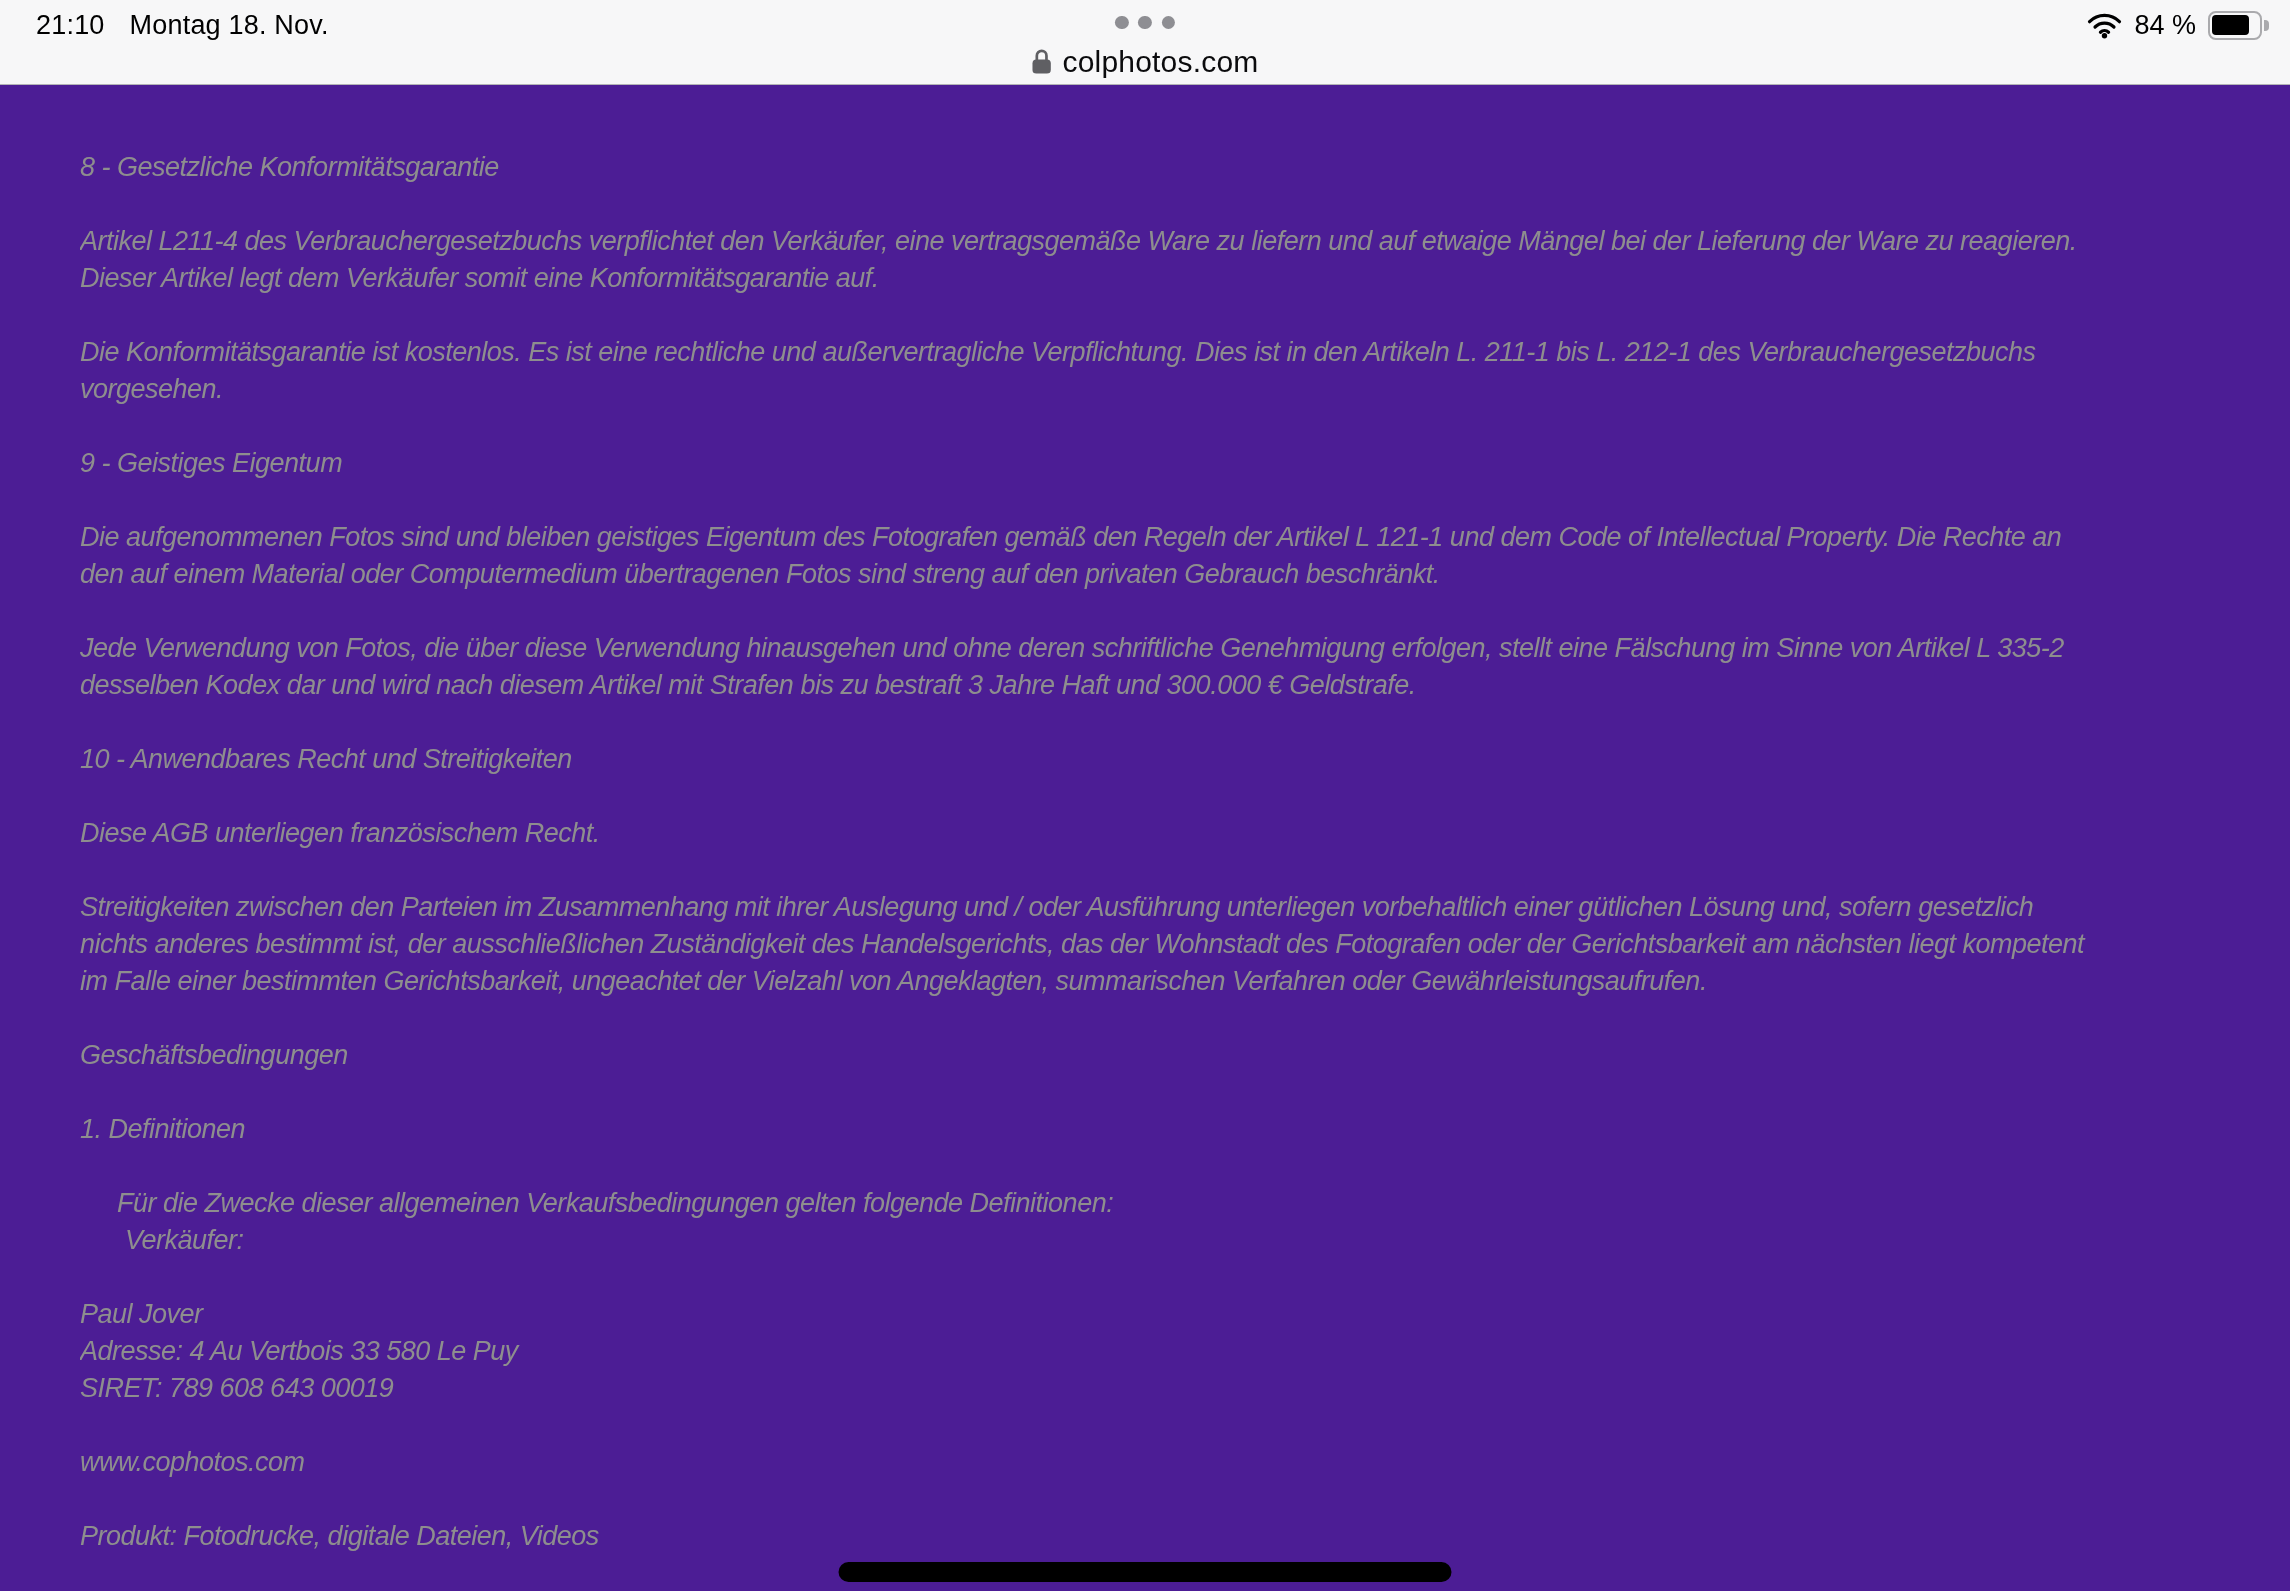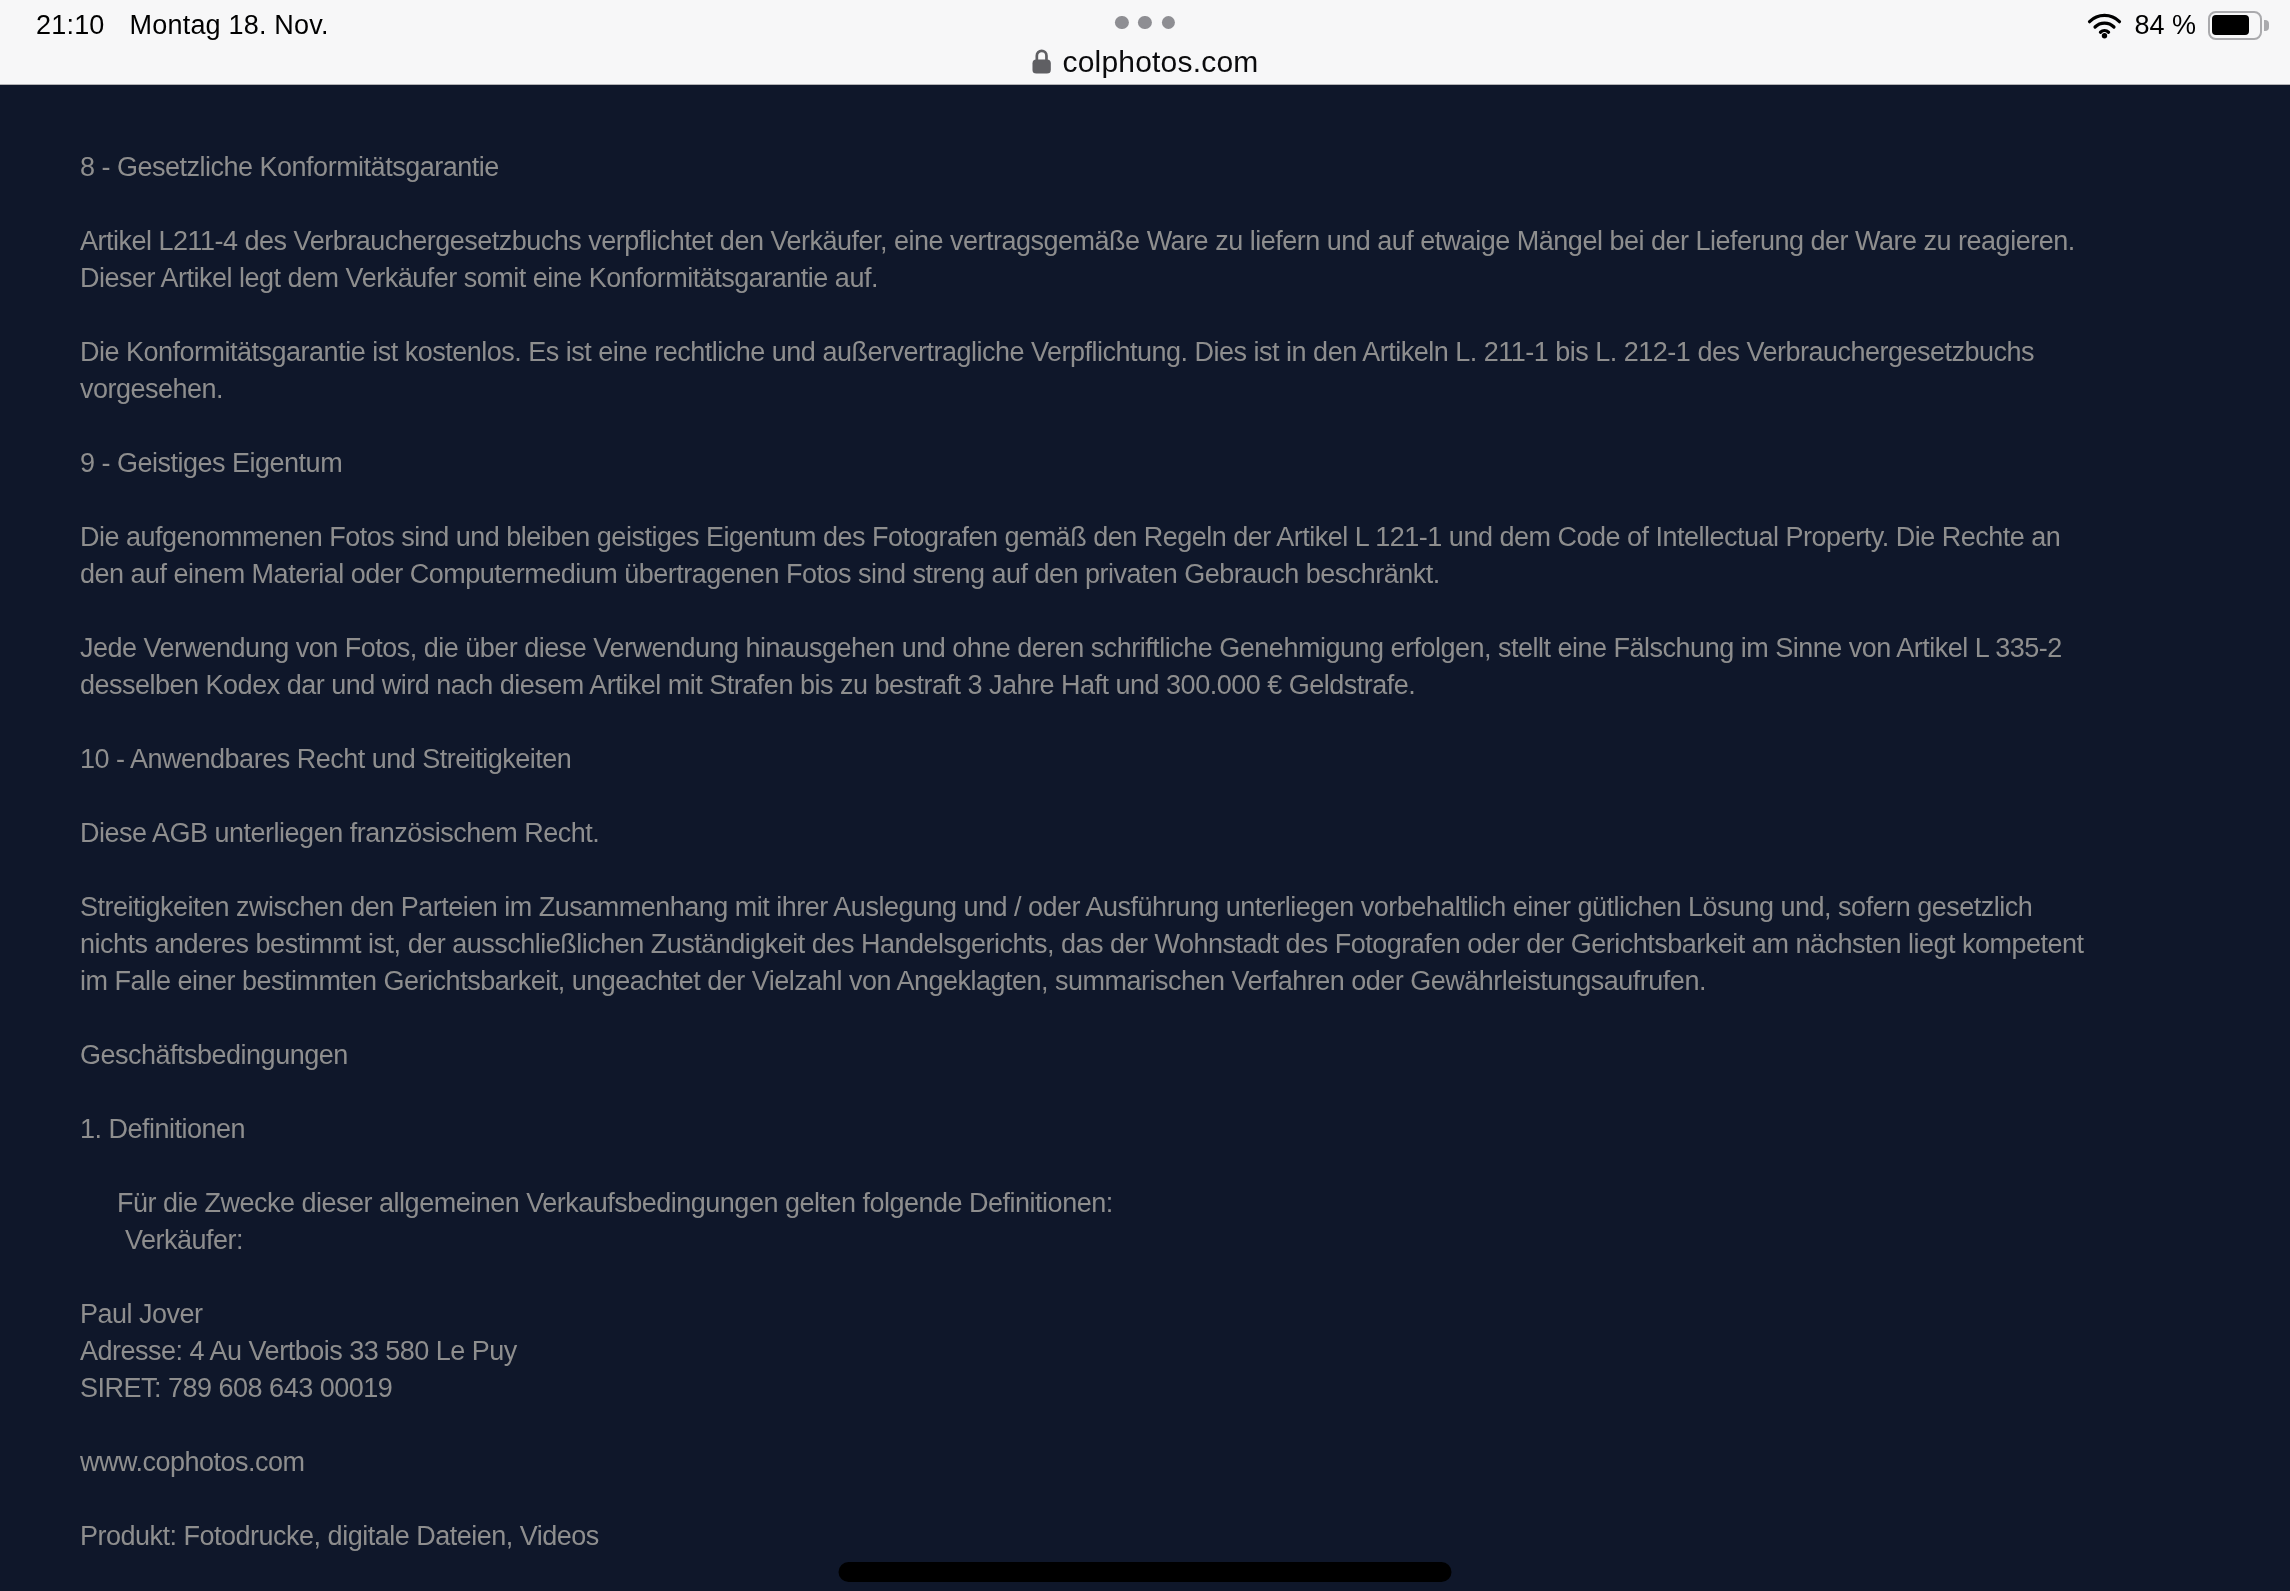--- a/index.html
+++ b/index.html
@@ -2,21 +2,21 @@
 <html><head>
 <meta charset="utf-8">
 <style>
   html, body {
     margin: 0; padding: 0;
     width: 2290px; height: 1591px;
     background: #ffffff;
     overflow: hidden;
     font-family: "Liberation Sans", "DejaVu Sans", sans-serif;
   }
-  .screen { position: relative; width: 2290px; height: 1591px; background: #0f172a; }
+  .screen { position: relative; width: 2290px; height: 1591px; background: #4c1d95; }
 
   
   .top-bar {
     position: absolute; top: 0; left: 0; right: 0; height: 85px;
     background: #f7f7f8;
     border-bottom: 1.9px solid #b3b3b6;
     box-sizing: border-box;
   }
   .status-left {
     position: absolute; left: 36px; top: 9.7px;
@@ -61,20 +61,21 @@
   .url-domain { font-size: 30px; color: #0b0b0d; letter-spacing: 0.2px; }
 
   
   .content {
     position: absolute; top: 87px; left: 80px; right: 68px; bottom: 0;
     padding-top: 25px;
     color: #8e8e8e;
     font-size: 27px; line-height: 37px; font-weight: 300;
     letter-spacing: -0.5px;
     overflow: hidden;
+    font-style: italic;
   }
   .block { margin: 0 0 37px 0; padding: 0; }
   h2.block { font-size: 27px; font-weight: 300; color: #8e8e8e; margin-top: 37px; }
   .line { display: block; white-space: nowrap; }
   .indent-1 { padding-left: 37px; }
   .indent-2 { padding-left: 45px; }
 
   
   .home-indicator {
     position: absolute; left: 50%; bottom: 8.7px; transform: translateX(-50%);

